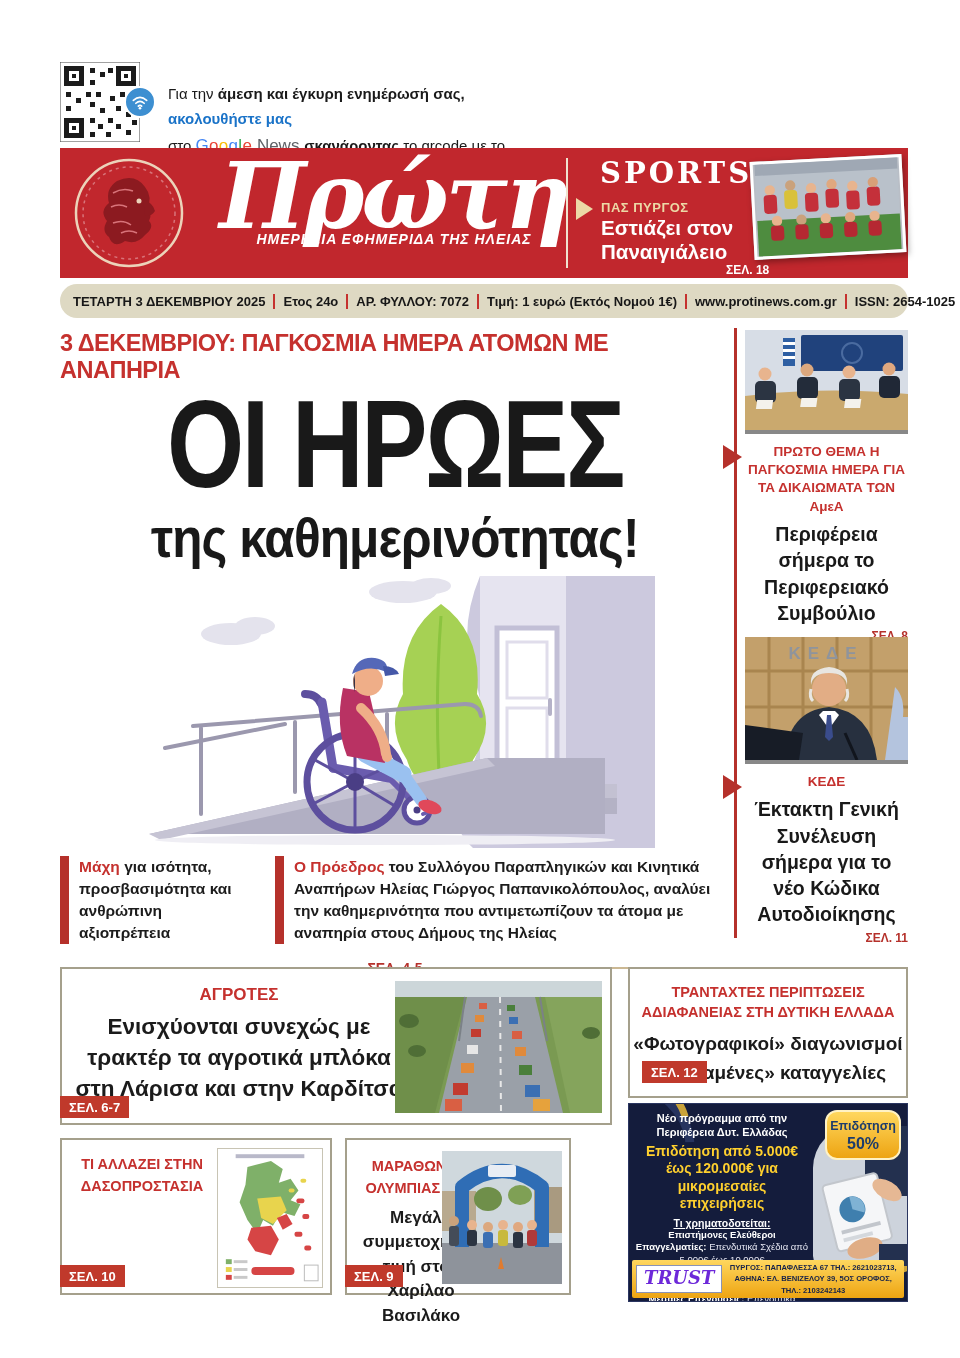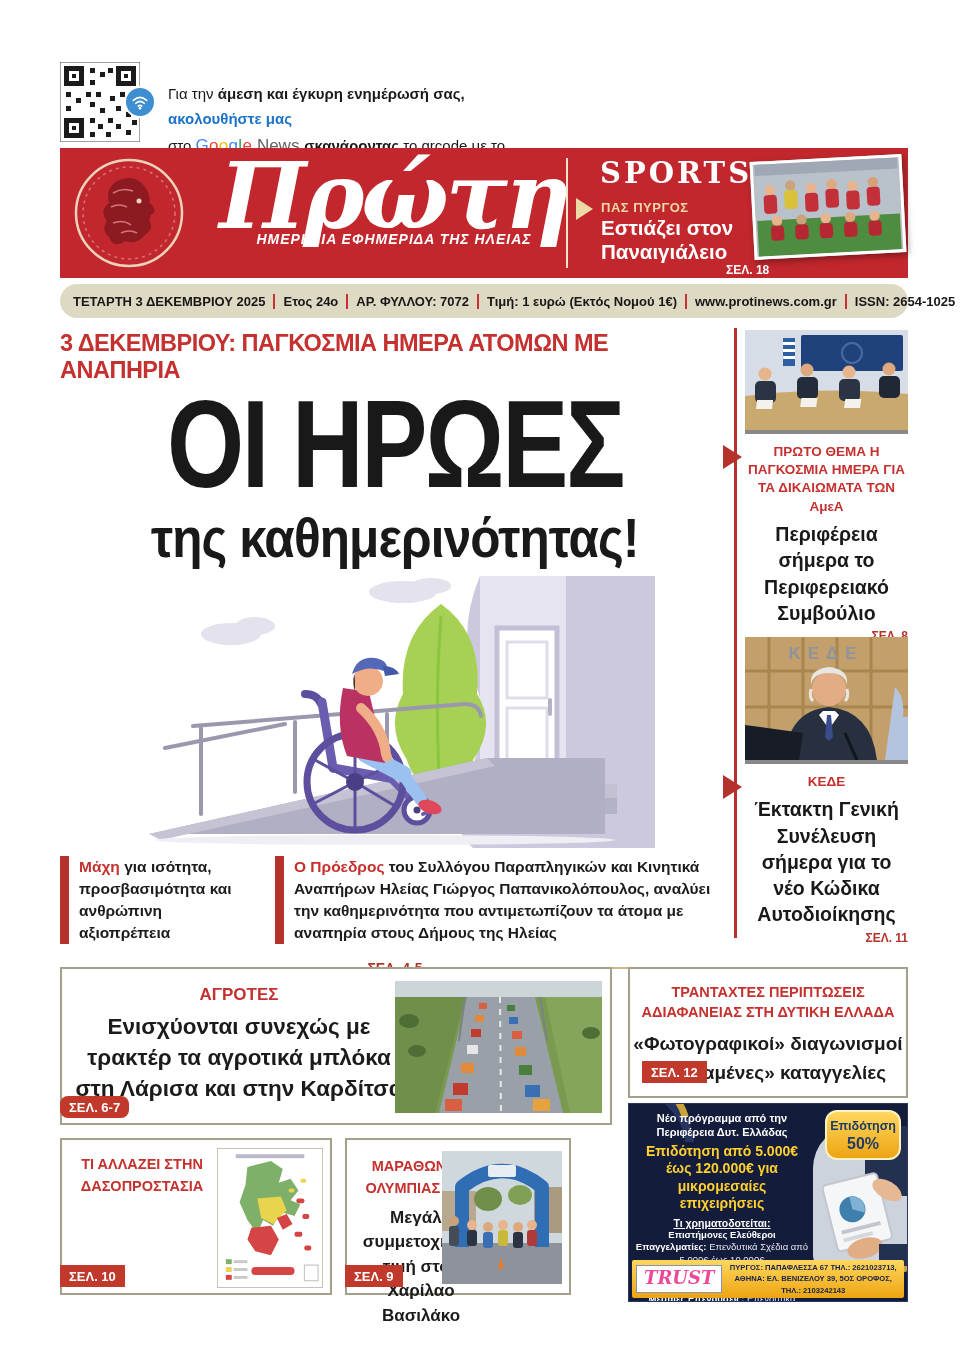--- a/index.html
+++ b/index.html
@@ -74,21 +74,21 @@
   
   .box { position:absolute; background:#fff; border:2px solid #a5a08c; }
   .box-kicker { color:#c5312e; font-weight:700; text-align:center; }
   .box-headline { font-weight:800; text-align:center; color:#1b1b1b; }
   .page-badge { position:absolute; background:#c0392b; color:#fff; font-weight:800; font-size:13px; padding:4px 9px 3px; white-space:nowrap; }
   .box1 { left:60px; top:967px; width:552px; height:158px; }
   .b1-text { position:absolute; left:8px; top:16px; width:338px; }
   .box1 .box-kicker { font-size:17px; }
   .box1 .box-headline { font-size:22.5px; line-height:1.38; margin-top:6px; }
   .b1-photo { position:absolute; right:8px; top:12px; width:207px; height:132px; }
-  .box1 .page-badge { left:-2px; bottom:5px;border-radius:8px; }
+  .box1 .page-badge { left:-2px; bottom:5px; }
   .box2 { left:628px; top:967px; width:280px; height:131px; padding-top:13px; }
   .box2 .box-kicker { font-size:14.5px; line-height:1.4; }
   .box2 .box-headline { font-size:19px; line-height:1.55; margin-top:6px; }
   .box2 .page-badge { left:12px; bottom:13px; }
   .box3 { left:60px; top:1138px; width:272px; height:157px; }
   .b3-text { position:absolute; left:4px; top:14px; width:152px; }
   .box3 .box-kicker { font-size:14.5px; line-height:1.5; }
   .box3 .box-headline { font-size:18.5px; line-height:1.35; margin-top:7px; }
   .b3-map { position:absolute; right:7px; top:8px; width:106px; height:140px; border:1px solid #c8c4b4; }
   .box3 .page-badge { left:-2px; bottom:6px; }
@@ -108,21 +108,21 @@
   .ad-photo { position:absolute; right:0; top:22px; width:94px; height:140px; border-top-left-radius:42px; border-bottom-left-radius:10px; overflow:hidden; }
   .ad-badge { position:absolute; right:6px; top:6px; width:76px; height:50px; background:linear-gradient(#ffd75e,#eda412); border-radius:12px; border:2px solid #fff2c4; color:#1d3c6b; font-weight:800; text-align:center; padding-top:6px; line-height:1.3; }
   .ad-badge .l1 { font-size:12.5px; } .ad-badge .l2 { font-size:16px; }
   .ad-text { position:absolute; left:5px; top:7px; width:176px; text-align:center; color:#fff; }
   .ad-kicker { font-weight:700; font-size:11px; line-height:1.3; }
   .ad-headline { margin-top:3px; color:#ffd02e; font-weight:800; font-size:14px; line-height:1.25; }
   .ad-sub { margin-top:4px; font-weight:700; font-size:10.5px; text-decoration:underline; }
   .ad-line { font-size:9.5px; line-height:1.35; color:#e3e4f0; }
   .ad-line .b { font-weight:800; color:#fff; }
   .ad-footer { position:absolute; left:3px; right:3px; bottom:3px; height:38px; background:linear-gradient(#ffd75e,#eda412); display:flex; align-items:center; border-radius:2px; }
-  .trust { margin-left:4px; background:#fff; border:1px solid #8a93b5; color:#ec4899; font-family:"DejaVu Serif","Liberation Serif",serif; font-style:italic; font-weight:800; font-size:18px; padding:3px 7px 5px; line-height:1; }
+  .trust { margin-left:4px; background:#fff; border:1px solid #8a93b5; color:#6d28d9; font-family:"DejaVu Serif","Liberation Serif",serif; font-style:italic; font-weight:800; font-size:18px; padding:3px 7px 5px; line-height:1; }
   .ad-address { flex:1; text-align:center; color:#15224a; font-weight:700; font-size:7.6px; line-height:1.5; padding:0 3px; }
 </style>
 </head>
 <body>
 
 <div id="page" data-name="newspaper-front-page">
 
   <header class="topstrip" data-name="top-promo-strip">
     <div class="qrbox" data-name="qr-code">
       <svg viewBox="0 0 80 80" width="80" height="80" data-name="qr-code-graphic">

